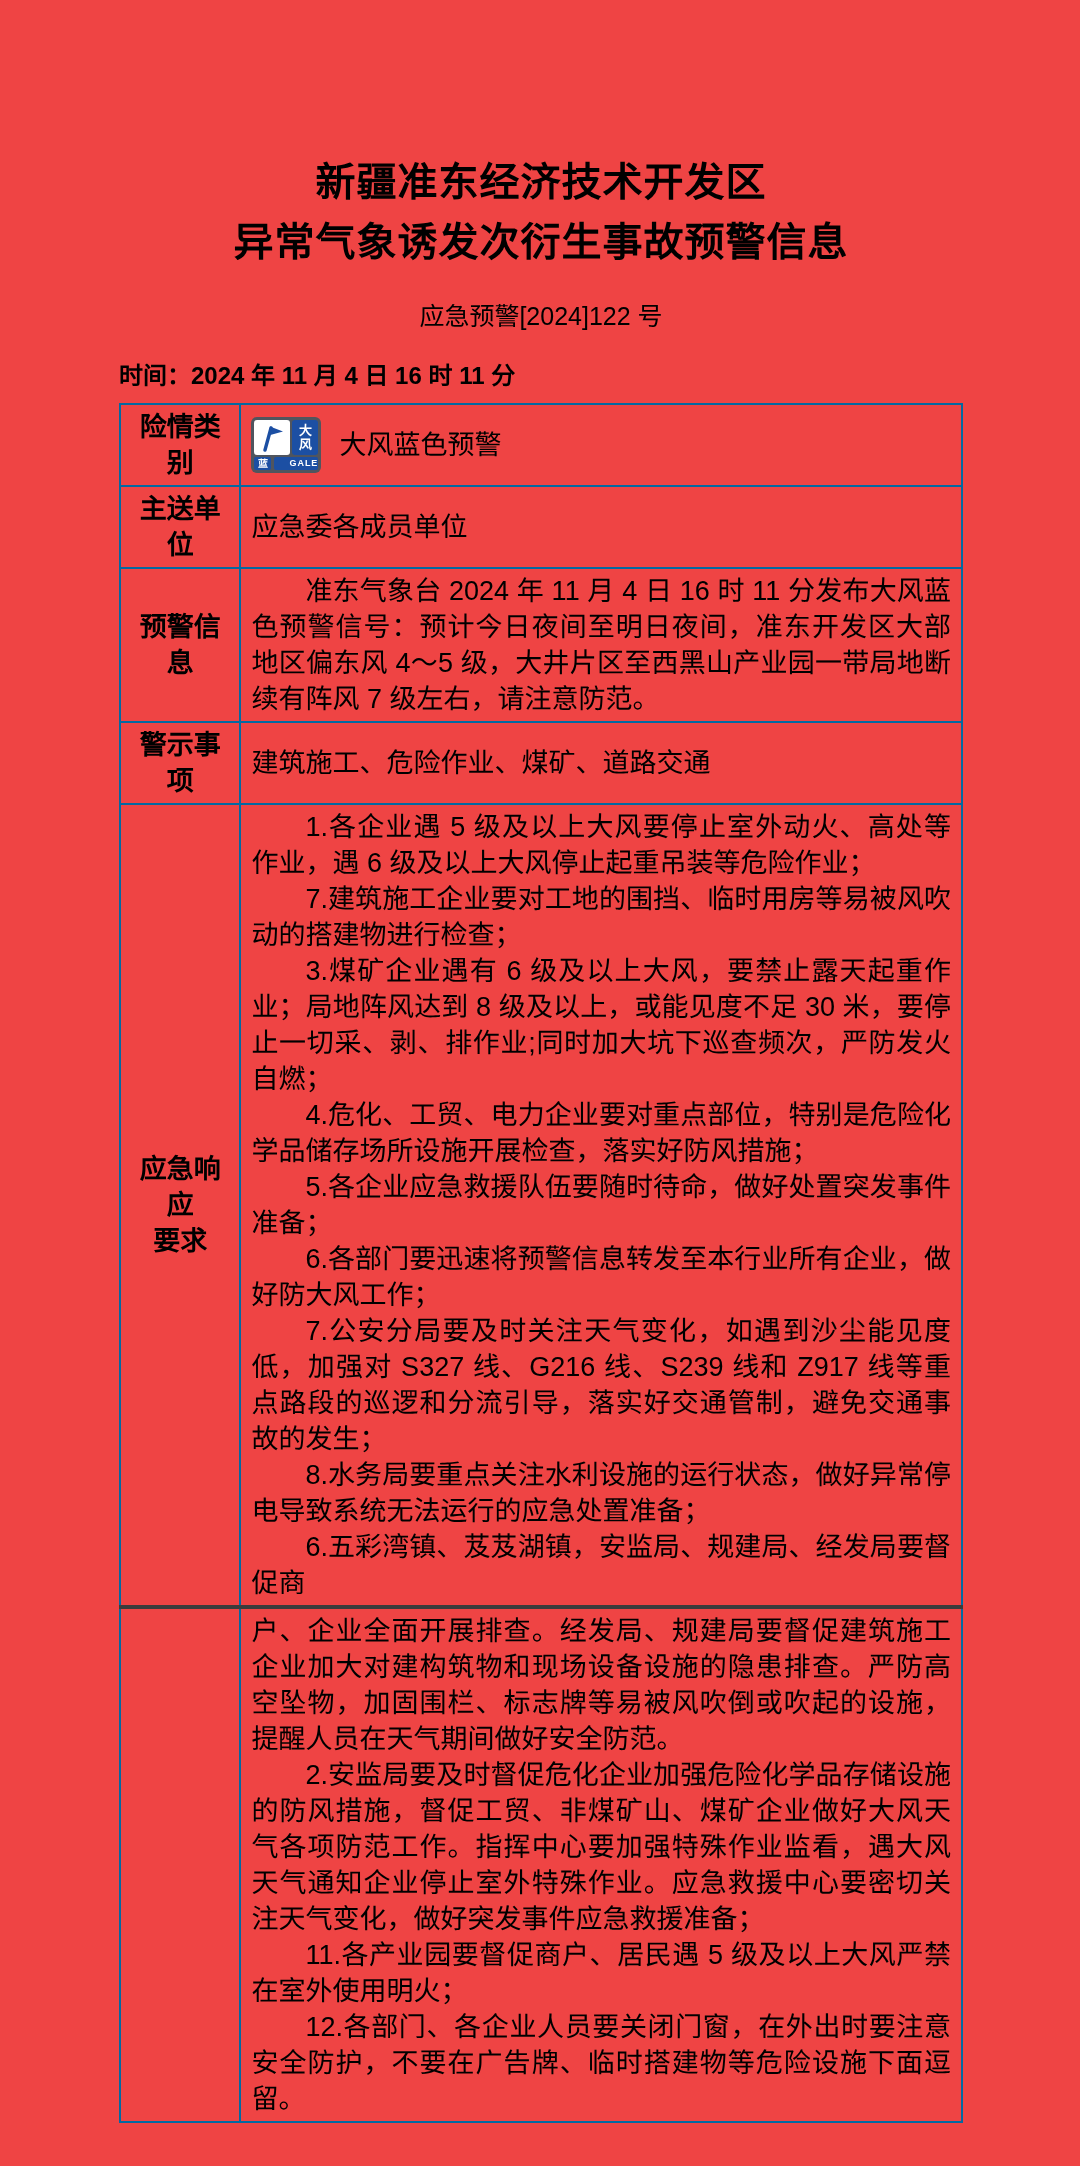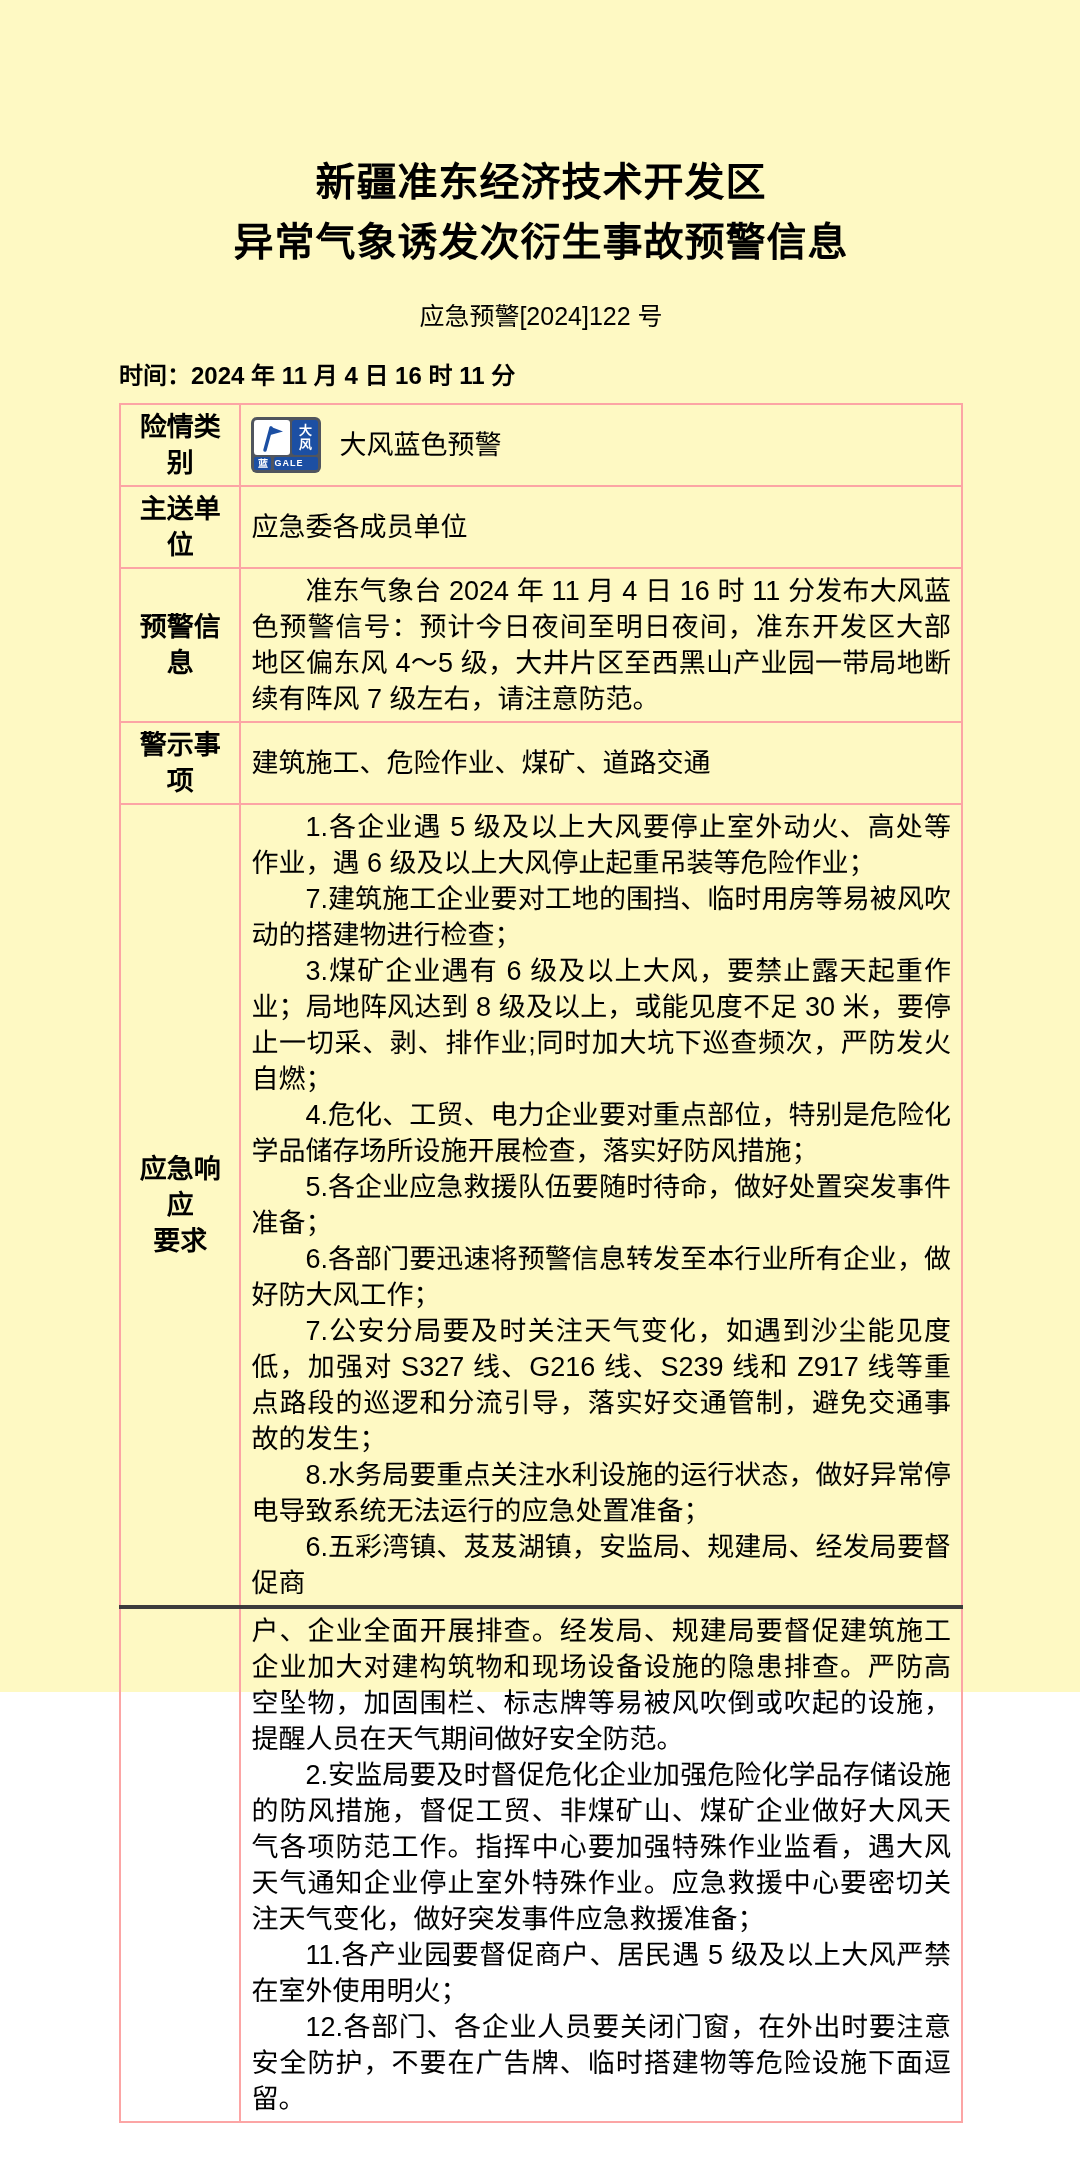--- a/index.html
+++ b/index.html
@@ -6,23 +6,23 @@
   html, body { background: #ffffff; }
   body {
     width: 1080px;
     height: 2166px;
     font-family: "Liberation Sans", sans-serif;
     color: #000000;
     overflow: hidden;
   }
   .page {
     width: 1080px;
-    height: 1692px;
+    height: 2166px;
     padding: 0 117px 0 119px;
-    background: #fef9c3;
+    background: #ef4444;
   }
   
   .doc-header { padding-top: 152px; text-align: center; }
   .doc-title {
     font-size: 40px;
     font-weight: 700;
     line-height: 60px;
     letter-spacing: 1px;
   }
   .doc-number {
@@ -41,21 +41,21 @@
   table.alert-table {
     width: 100%;
     border-collapse: collapse;
     table-layout: fixed;
   }
   table.alert-table col.c-label { width: 14.3%; }
   table.alert-table col.c-v1    { width: 31.6%; }
   table.alert-table col.c-v2    { width: 15.5%; }
   table.alert-table col.c-v3    { width: 38.6%; }
   table.alert-table td {
-    border: 2px solid #fca5a5;
+    border: 2px solid #0369a1;
     font-size: 27px;
     line-height: 36px;
     padding: 4px 10px;
     vertical-align: middle;
   }
   td.lbl {
     font-weight: 700;
     font-size: 26px;
     text-align: center;
     white-space: pre-line;
@@ -88,21 +88,21 @@
     color: #ffffff; font-weight: 700; font-size: 13px; line-height: 14px;
     display: flex; flex-direction: column; align-items: center; justify-content: center;
   }
   .gi-bottom { display: flex; gap: 3px; height: 13px; }
   .gi-lan {
     width: 17px; background: #1c4fa3; border-radius: 2px;
     color: #ffffff; font-size: 10px; line-height: 13px; text-align: center; font-weight: 700;
   }
   .gi-gale {
     flex: 1; background: #1c4fa3; border-radius: 2px;
-    color: #ffffff; font-size: 9px; line-height: 13px; text-align: left;
+    color: #ffffff; font-size: 9px; line-height: 13px; text-align: right;
     font-weight: 700; letter-spacing: 1px;
   }
 </style>
 </head>
 <body>
 
 <div class="page">
 
   <div class="doc-header">
     <div class="doc-title">

